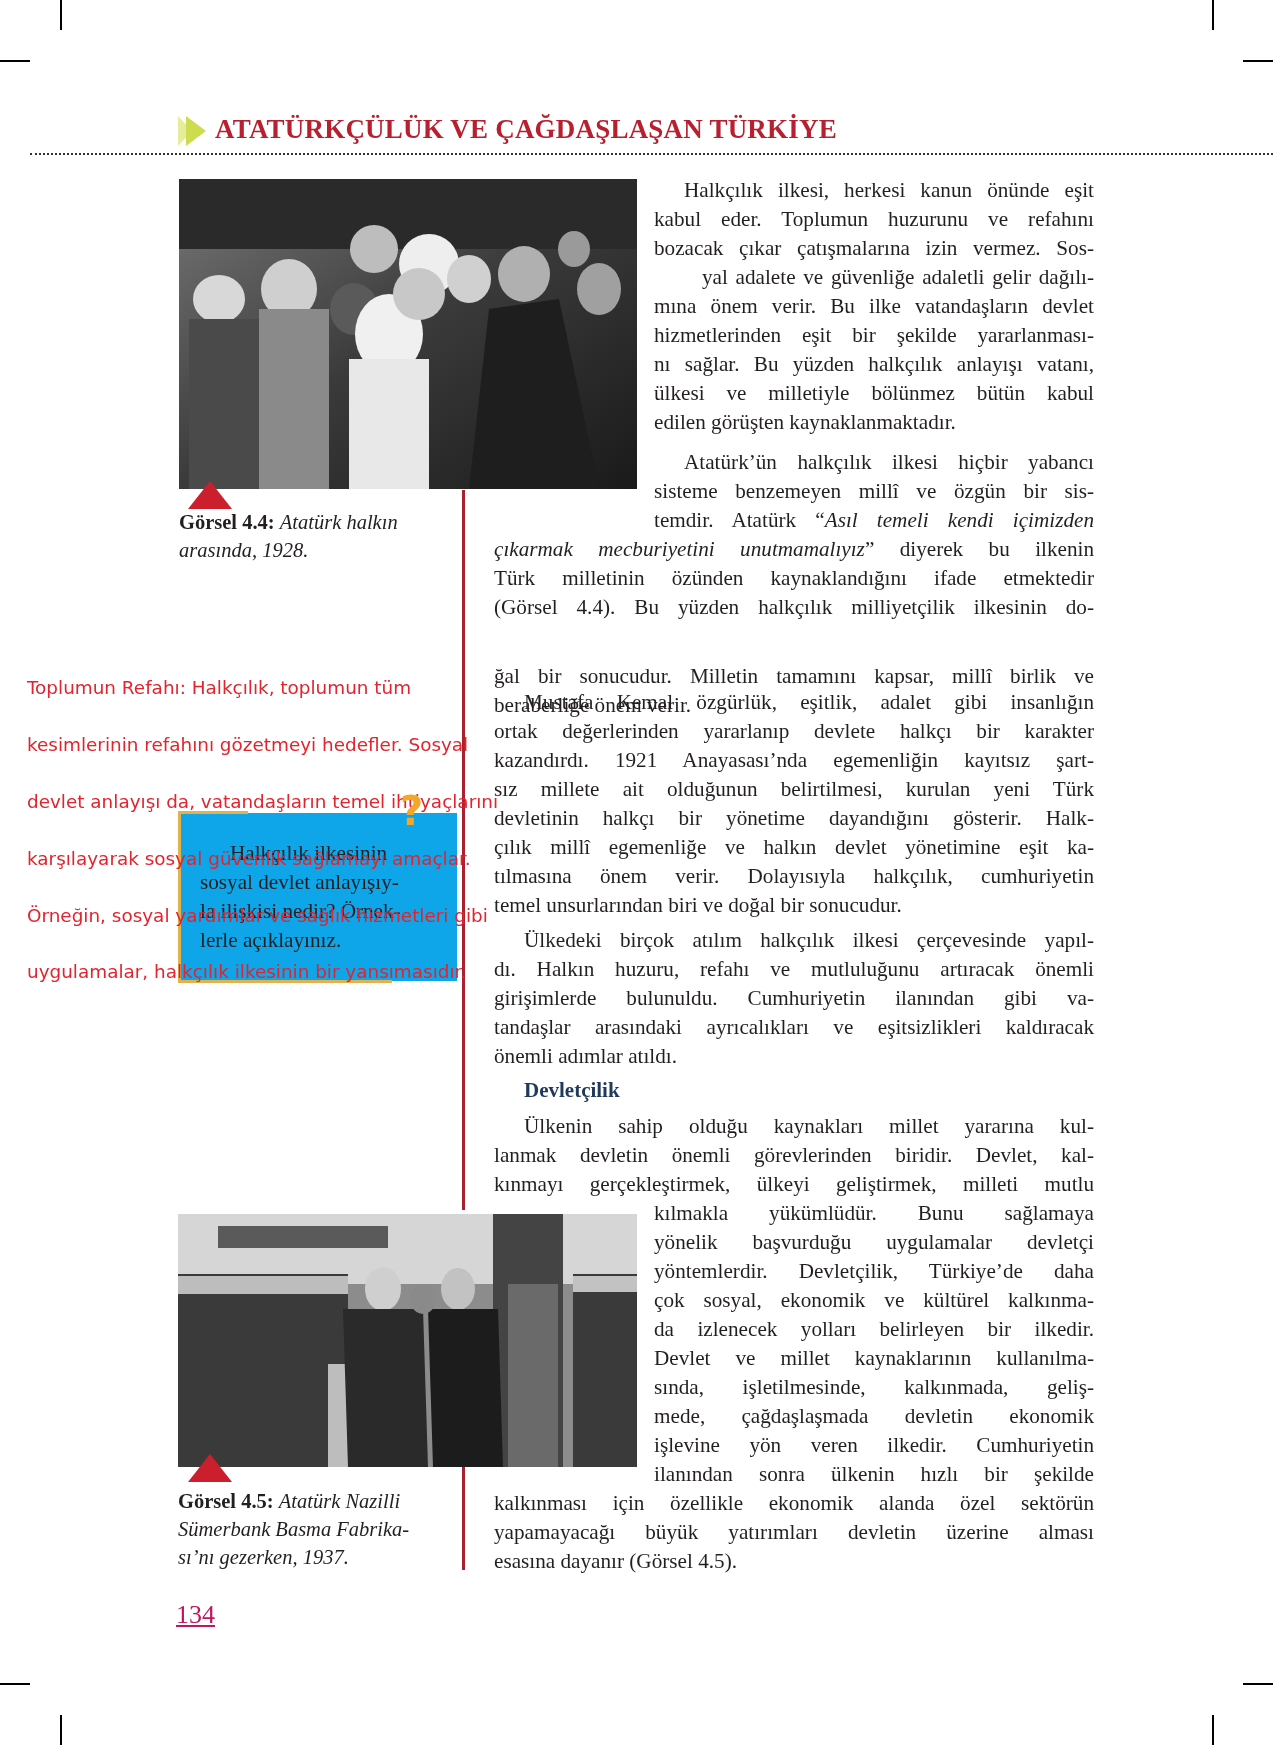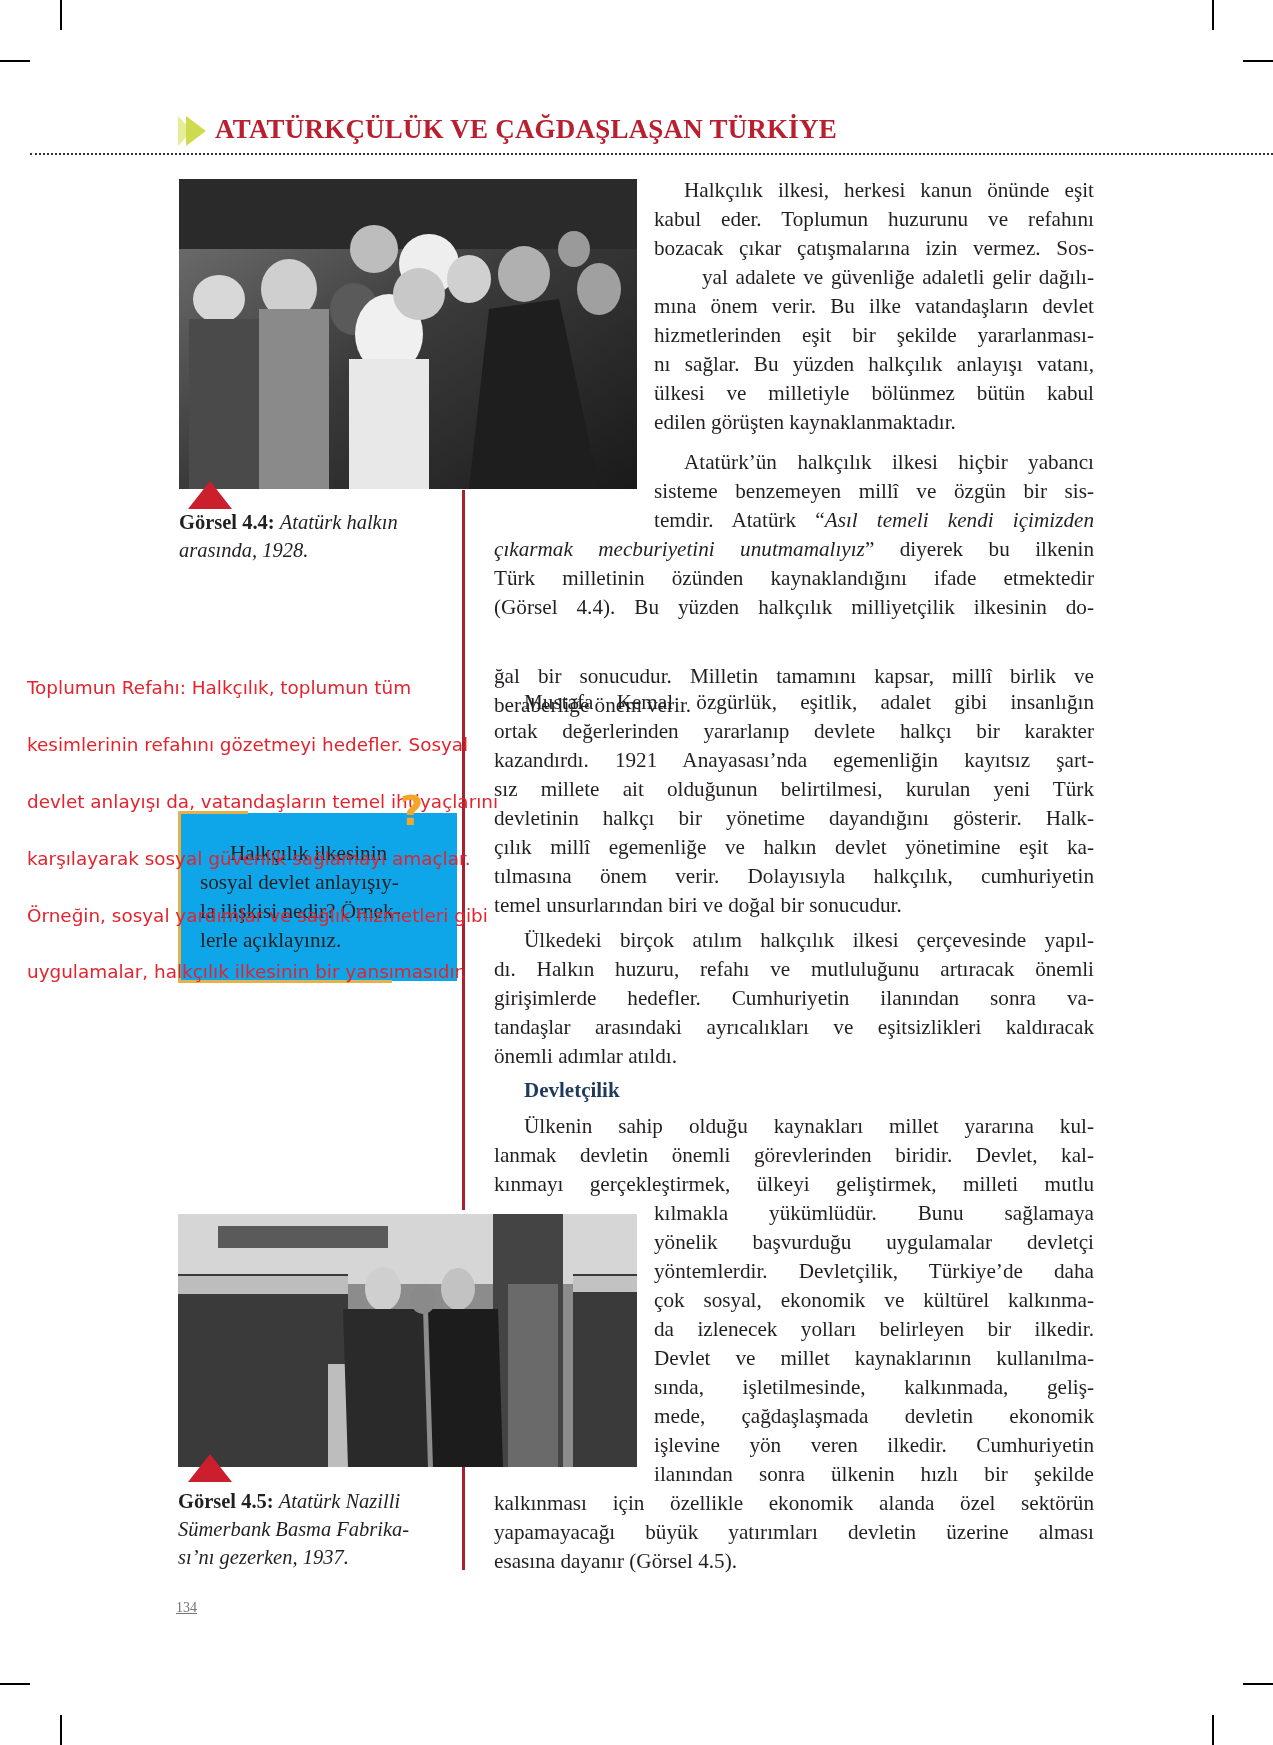--- a/index.html
+++ b/index.html
@@ -30,21 +30,21 @@
   .note { position:absolute; left:27px; top:646px; width:520px; font-family:"DejaVu Sans","Liberation Sans",sans-serif;
           font-size:18.4px; line-height:28.4px; color:#e3232d; white-space:pre-line; z-index:5; }
   
   .qbox { position:absolute; left:178px; top:813px; width:279px; height:168px; background:#0ea5e9; }
   .qbox .bl { position:absolute; left:0; top:0; width:3px; height:168px; background:#e3b24c; }
   .qbox .bt { position:absolute; left:0; top:-2px; width:70px; height:3px; background:#e3b24c; }
   .qbox .bb { position:absolute; left:0; top:167px; width:214px; height:3px; background:#e3b24c; }
   .qtext { position:absolute; left:22px; top:26px; width:240px; font-size:21.2px; line-height:29px; color:#231f20; }
   .qmark { position:absolute; left:400px; top:788px; font-family:"DejaVu Sans",sans-serif; font-weight:bold;
            font-size:40px; color:#f2a62a; z-index:6; }
-  .pageno { position:absolute; left:176px; top:1600px; font-size:14px; color:#737373;text-decoration:underline; }
+  .pageno { position:absolute; left:176px; top:1600px; font-size:26px; color:#be185d;text-decoration:underline; }
 </style>
 </head>
 <body>
 
 <div class="crop" style="left:60px;top:0;width:2px;height:30px;"></div>
 <div class="crop" style="left:0;top:60px;width:30px;height:2px;"></div>
 <div class="crop" style="left:1212px;top:0;width:2px;height:30px;"></div>
 <div class="crop" style="left:1243px;top:60px;width:30px;height:2px;"></div>
 <div class="crop" style="left:60px;top:1715px;width:2px;height:30px;"></div>
 <div class="crop" style="left:0;top:1683px;width:30px;height:2px;"></div>
@@ -128,21 +128,21 @@
   <p style="text-align-last:justify;">sız millete ait olduğunun belirtilmesi, kurulan yeni Türk</p>
   <p style="text-align-last:justify;">devletinin halkçı bir yönetime dayandığını gösterir. Halk-</p>
   <p style="text-align-last:justify;">çılık millî egemenliğe ve halkın devlet yönetimine eşit ka-</p>
   <p style="text-align-last:justify;">tılmasına önem verir. Dolayısıyla halkçılık, cumhuriyetin</p>
   <p>temel unsurlarından biri ve doğal bir sonucudur.</p>
 </div>
 
 <div class="txt" style="left:494px;top:926px;width:600px;">
   <p class="ind" style="text-align-last:justify;">Ülkedeki birçok atılım halkçılık ilkesi çerçevesinde yapıl-</p>
   <p style="text-align-last:justify;">dı. Halkın huzuru, refahı ve mutluluğunu artıracak önemli</p>
-  <p style="text-align-last:justify;">girişimlerde hedefler. Cumhuriyetin ilanından sonra va-</p>
+  <p style="text-align-last:justify;">girişimlerde bulunuldu. Cumhuriyetin ilanından gibi va-</p>
   <p style="text-align-last:justify;">tandaşlar arasındaki ayrıcalıkları ve eşitsizlikleri kaldıracak</p>
   <p>önemli adımlar atıldı.</p>
 </div>
 
 <div class="h-sec">Devletçilik</div>
 
 <div class="txt" style="left:494px;top:1112px;width:600px;">
   <p class="ind" style="text-align-last:justify;">Ülkenin sahip olduğu kaynakları millet yararına kul-</p>
   <p style="text-align-last:justify;">lanmak devletin önemli görevlerinden biridir. Devlet, kal-</p>
   <p style="text-align-last:justify;">kınmayı gerçekleştirmek, ülkeyi geliştirmek, milleti mutlu</p>

